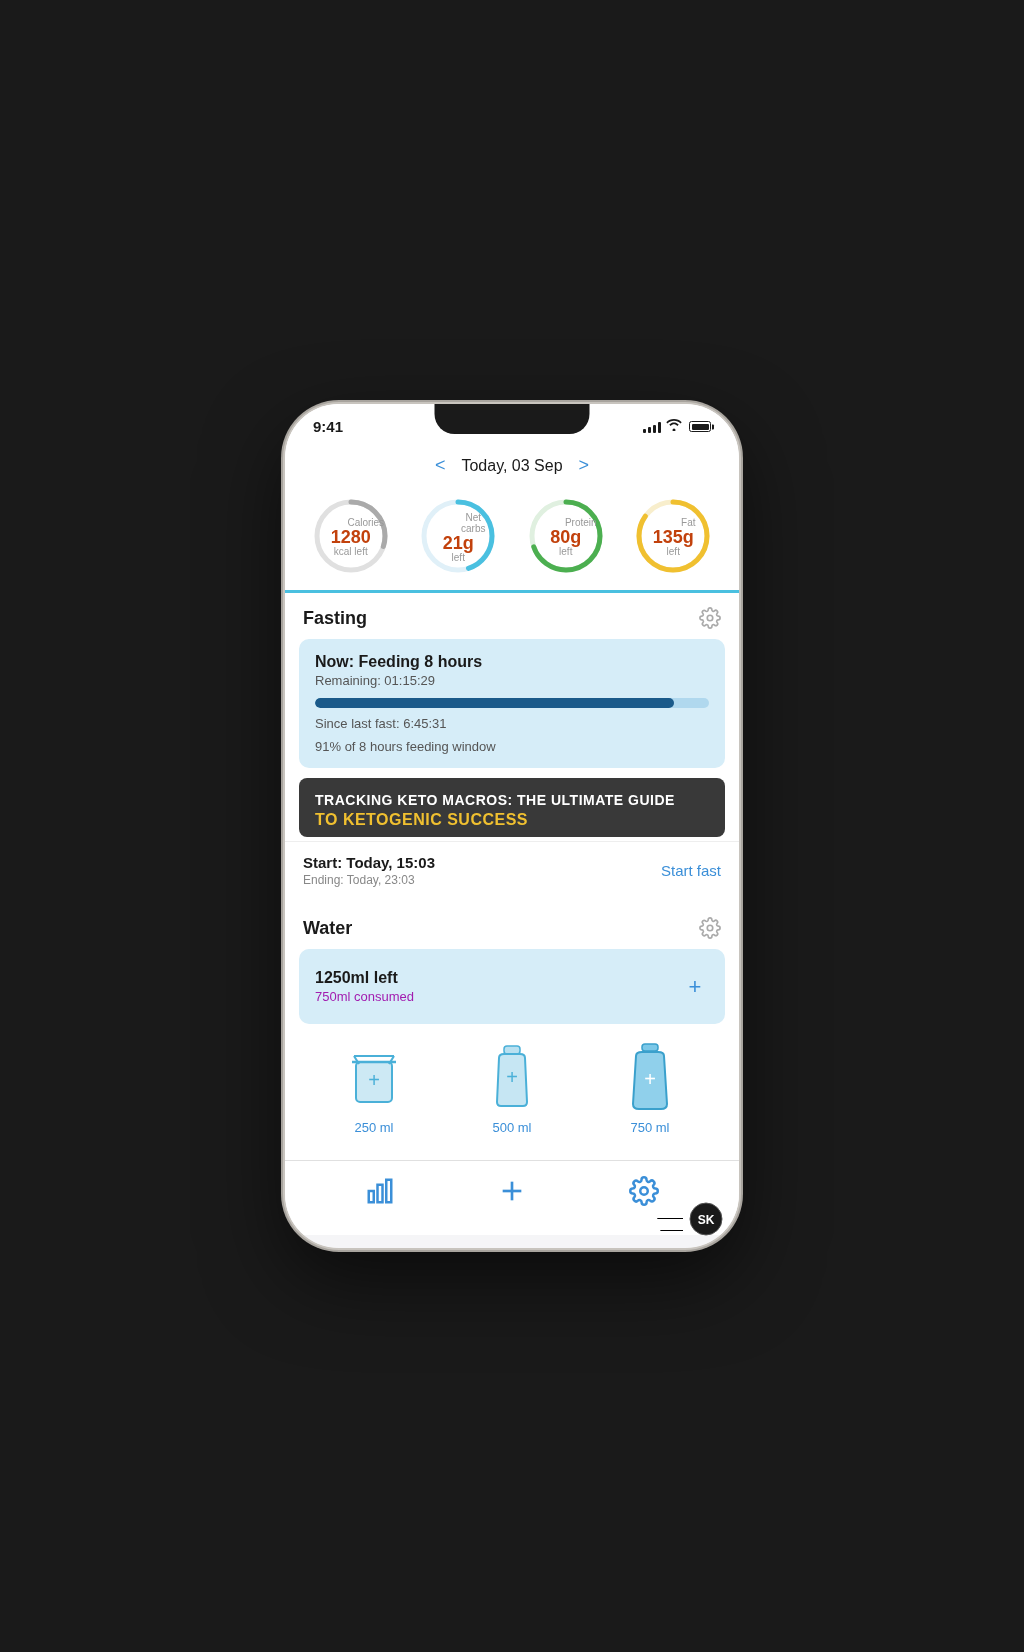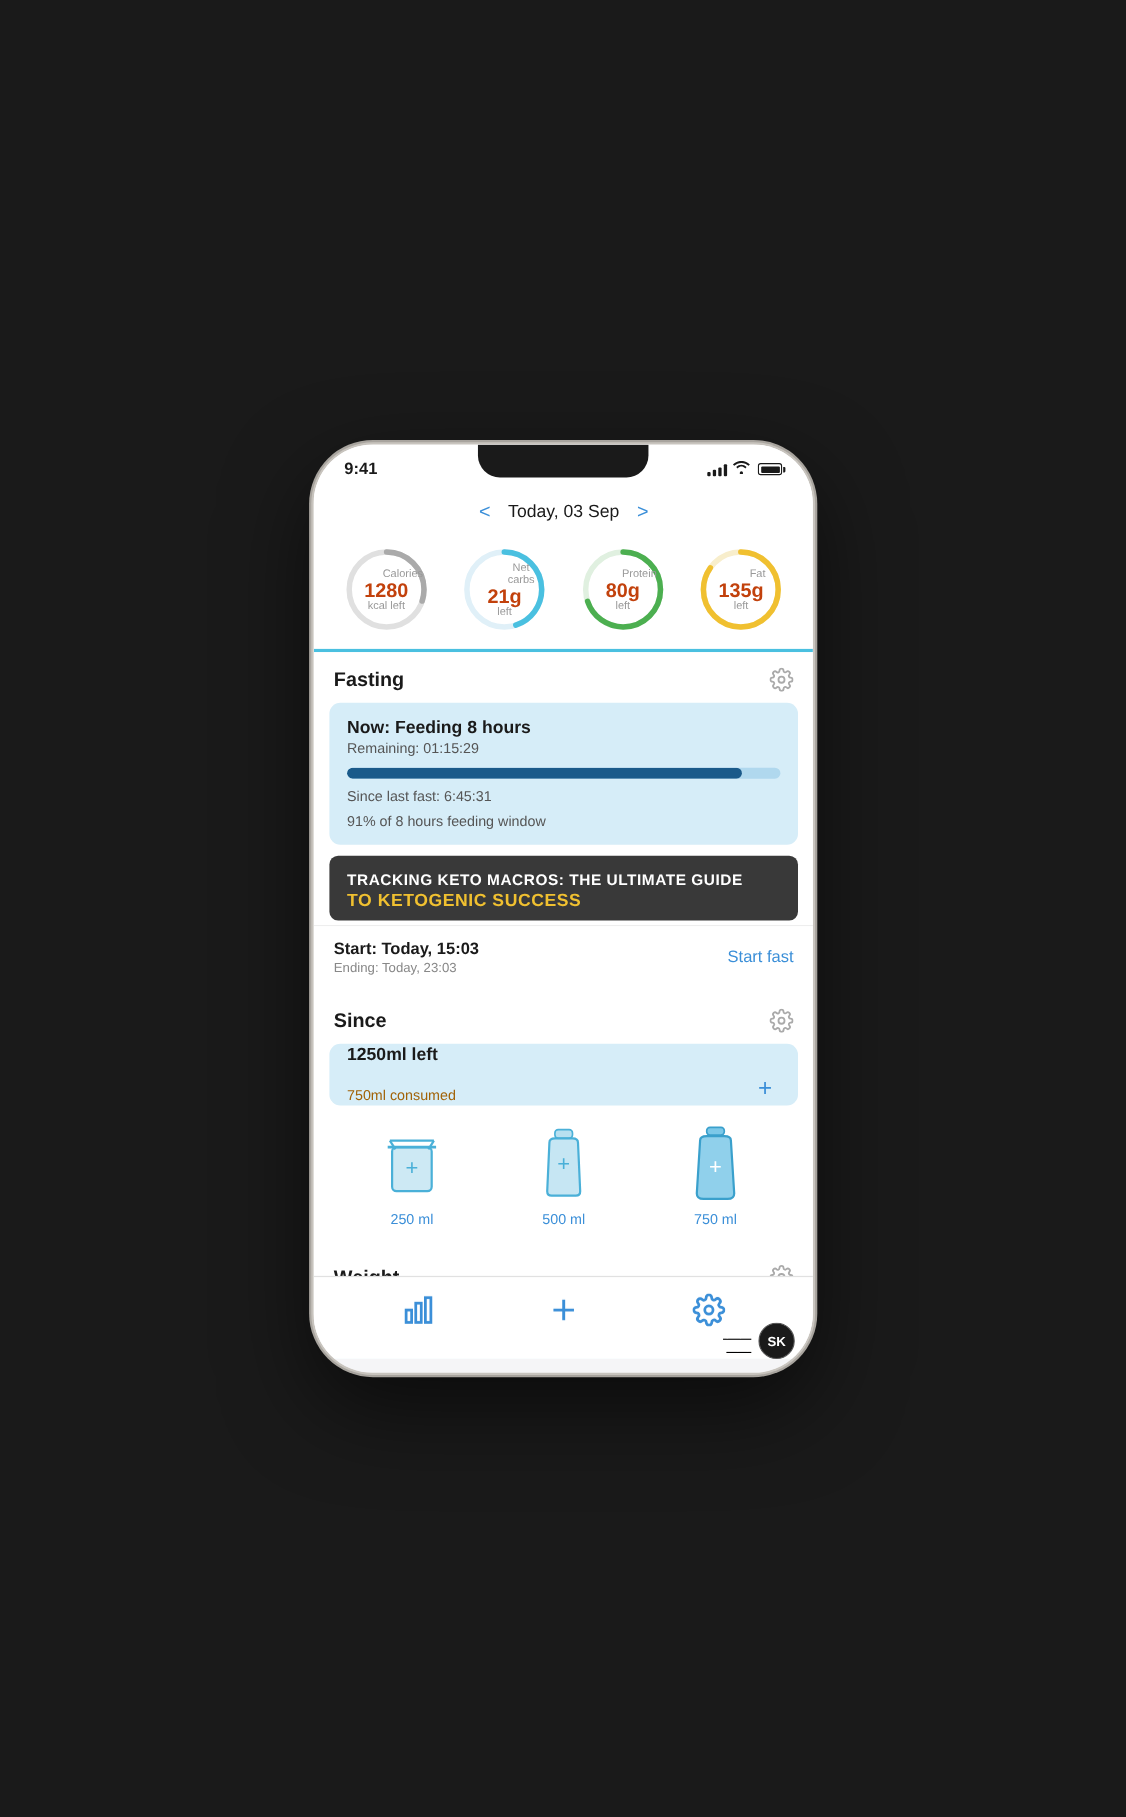--- a/index.html
+++ b/index.html
@@ -321,36 +321,36 @@
       background: none;
       border: none;
       cursor: pointer;
     }
 
     
     .water-card {
       margin: 0 14px 8px;
       background: #d6edf8;
       border-radius: 10px;
-      padding: 2px 16px;
+      padding: 20px 16px;
       display: flex;
       justify-content: space-between;
-      align-items: flex-end;
+      align-items: center;
     }
 
     .water-info .water-amount {
       font-size: 16px;
       font-weight: 700;
       color: #1a1a1a;
     }
 
     .water-info .water-consumed {
       font-size: 13px;
-      color: #a16207;
-      margin-top: 19px;
+      color: #a21caf;
+      margin-top: 2px;
     }
 
     .plus-btn {
       width: 28px;
       height: 28px;
       display: flex;
       align-items: center;
       justify-content: center;
       color: #3b8fd8;
       font-size: 22px;
@@ -582,21 +582,21 @@
           <div class="fast-times">
             <span class="fast-start">Start: Today, 15:03</span>
             <span class="fast-end">Ending: Today, 23:03</span>
           </div>
           <button class="start-fast-btn">Start fast</button>
         </div>
       </div>
 
       <div class="section">
         <div class="section-header">
-          <span class="section-title">Since</span>
+          <span class="section-title">Water</span>
           <svg width="22" height="22" viewBox="0 0 24 24" fill="none" stroke="#aaa" stroke-width="1.8">
             <circle cx="12" cy="12" r="3"></circle>
             <path d="M19.4 15a1.65 1.65 0 0 0 .33 1.82l.06.06a2 2 0 0 1-2.83 2.83l-.06-.06a1.65 1.65 0 0 0-1.82-.33 1.65 1.65 0 0 0-1 1.51V21a2 2 0 0 1-4 0v-.09A1.65 1.65 0 0 0 9 19.4a1.65 1.65 0 0 0-1.82.33l-.06.06a2 2 0 0 1-2.83-2.83l.06-.06A1.65 1.65 0 0 0 4.68 15a1.65 1.65 0 0 0-1.51-1H3a2 2 0 0 1 0-4h.09A1.65 1.65 0 0 0 4.6 9a1.65 1.65 0 0 0-.33-1.82l-.06-.06a2 2 0 0 1 2.83-2.83l.06.06A1.65 1.65 0 0 0 9 4.68a1.65 1.65 0 0 0 1-1.51V3a2 2 0 0 1 4 0v.09a1.65 1.65 0 0 0 1 1.51 1.65 1.65 0 0 0 1.82-.33l.06-.06a2 2 0 0 1 2.83 2.83l-.06.06A1.65 1.65 0 0 0 19.4 9a1.65 1.65 0 0 0 1.51 1H21a2 2 0 0 1 0 4h-.09a1.65 1.65 0 0 0-1.51 1z"></path>
           </svg>
         </div>
 
         <div class="water-card">
           <div class="water-info">
             <div class="water-amount">1250ml left</div>
             <div class="water-consumed">750ml consumed</div>

